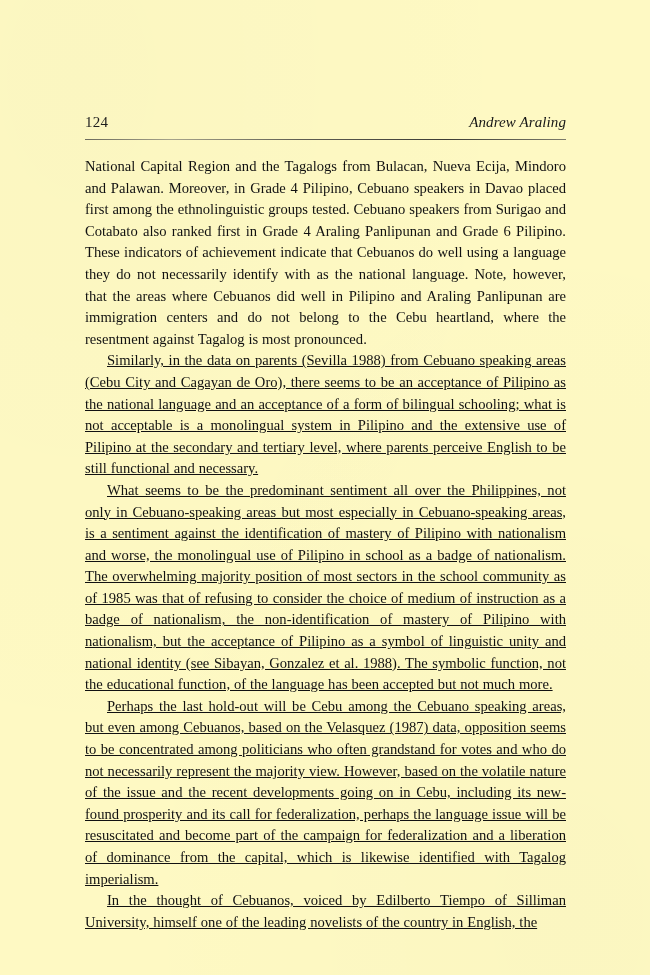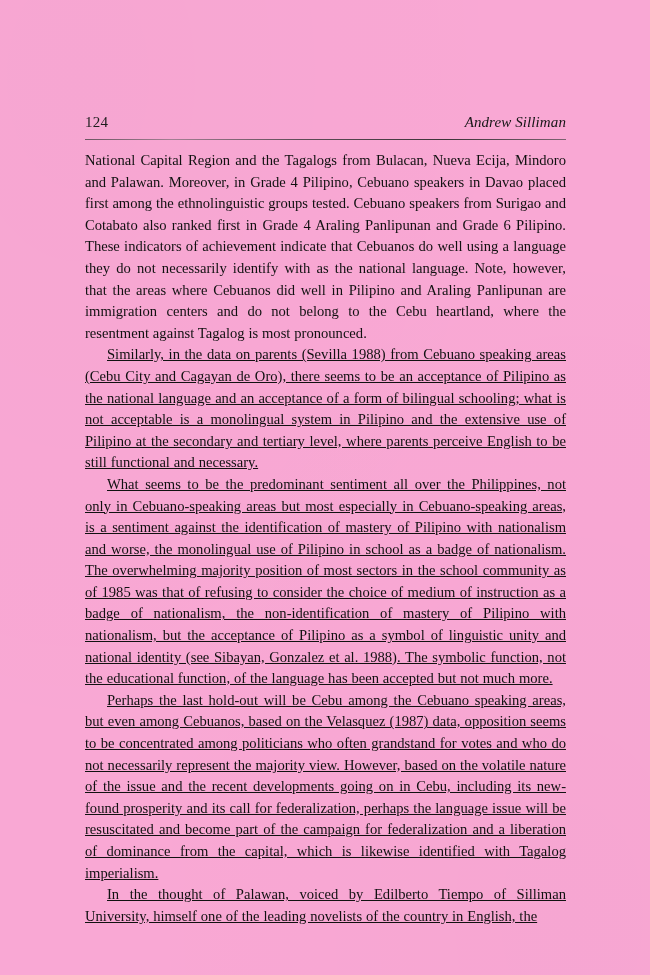--- a/index.html
+++ b/index.html
@@ -11,21 +11,21 @@
     height: 975px;
     background: #ffffff;
     font-family: "Liberation Serif", "DejaVu Serif", serif;
     -webkit-font-smoothing: antialiased;
   }
 
   .page {
     position: relative;
     width: 650px;
     height: 975px;
-    background: #f9a8d4;
+    background: #fef9c3;
     overflow: hidden;
   }
 
   
   .page::before {
     content: "";
     position: absolute;
     inset: 0;
     background:
       radial-gradient(ellipse at 12% 8%, rgba(0,0,0,0.012), rgba(0,0,0,0) 60%),
@@ -72,20 +72,21 @@
     background: linear-gradient(to right,
         rgba(60,60,60,0.75) 0%,
         rgba(95,95,95,0.55) 18%,
         rgba(55,55,55,0.8) 45%,
         rgba(40,40,40,0.9) 75%,
         rgba(70,70,70,0.7) 100%);
   }
 
   
   .body-text {
+    margin-top: 6px;
   }
   p.para {
     margin: 0;
     text-align: justify;
     text-justify: inter-word;
     font-size: 14.6px;
     line-height: 21.6px;
     color: #111111;
     text-indent: 0;
     word-spacing: 0.2px;
@@ -99,26 +100,26 @@
   }
 </style>
 </head>
 <body>
 
 <div class="page">
   <div class="content">
 
     <div class="runhead">
       <span class="folio">124</span>
-      <span class="runhead-title">Andrew Silliman</span>
+      <span class="runhead-title">Andrew Araling</span>
       <div class="rule"></div>
     </div>
 
     <div class="body-text">
       <p class="para">National Capital Region and the Tagalogs from Bulacan, Nueva Ecija, Mindoro and Palawan. Moreover, in Grade 4 Pilipino, Cebuano speakers in Davao placed first among the ethnolinguistic groups tested. Cebuano speakers from Surigao and Cotabato also ranked first in Grade 4 Araling Panlipunan and Grade 6 Pilipino. These indicators of achievement indicate that Cebuanos do well using a language they do not necessarily identify with as the national language. Note, however, that the areas where Cebuanos did well in Pilipino and Araling Panlipunan are immigration centers and do not belong to the Cebu heartland, where the resentment against Tagalog is most pronounced.</p>
       <p class="para indent">Similarly, in the data on parents (Sevilla 1988) from Cebuano speaking areas (Cebu City and Cagayan de Oro), there seems to be an acceptance of Pilipino as the national language and an acceptance of a form of bilingual schooling; what is not acceptable is a monolingual system in Pilipino and the extensive use of Pilipino at the secondary and tertiary level, where parents perceive English to be still functional and necessary.</p>
       <p class="para indent">What seems to be the predominant sentiment all over the Philippines, not only in Cebuano-speaking areas but most especially in Cebuano-speaking areas, is a sentiment against the identification of mastery of Pilipino with nationalism and worse, the monolingual use of Pilipino in school as a badge of nationalism. The overwhelming majority position of most sectors in the school community as of 1985 was that of refusing to consider the choice of medium of instruction as a badge of nationalism, the non-identification of mastery of Pilipino with nationalism, but the acceptance of Pilipino as a symbol of linguistic unity and national identity (see Sibayan, Gonzalez et al. 1988). The symbolic function, not the educational function, of the language has been accepted but not much more.</p>
       <p class="para indent">Perhaps the last hold-out will be Cebu among the Cebuano speaking areas, but even among Cebuanos, based on the Velasquez (1987) data, opposition seems to be concentrated among politicians who often grandstand for votes and who do not necessarily represent the majority view. However, based on the volatile nature of the issue and the recent developments going on in Cebu, including its new-found prosperity and its call for federalization, perhaps the language issue will be resuscitated and become part of the campaign for federalization and a liberation of dominance from the capital, which is likewise identified with Tagalog imperialism.</p>
-      <p class="para indent">In the thought of Palawan, voiced by Edilberto Tiempo of Silliman University, himself one of the leading novelists of the country in English, the</p>
+      <p class="para indent">In the thought of Cebuanos, voiced by Edilberto Tiempo of Silliman University, himself one of the leading novelists of the country in English, the</p>
     </div>
 
   </div>
 </div>
 
 </body></html>

